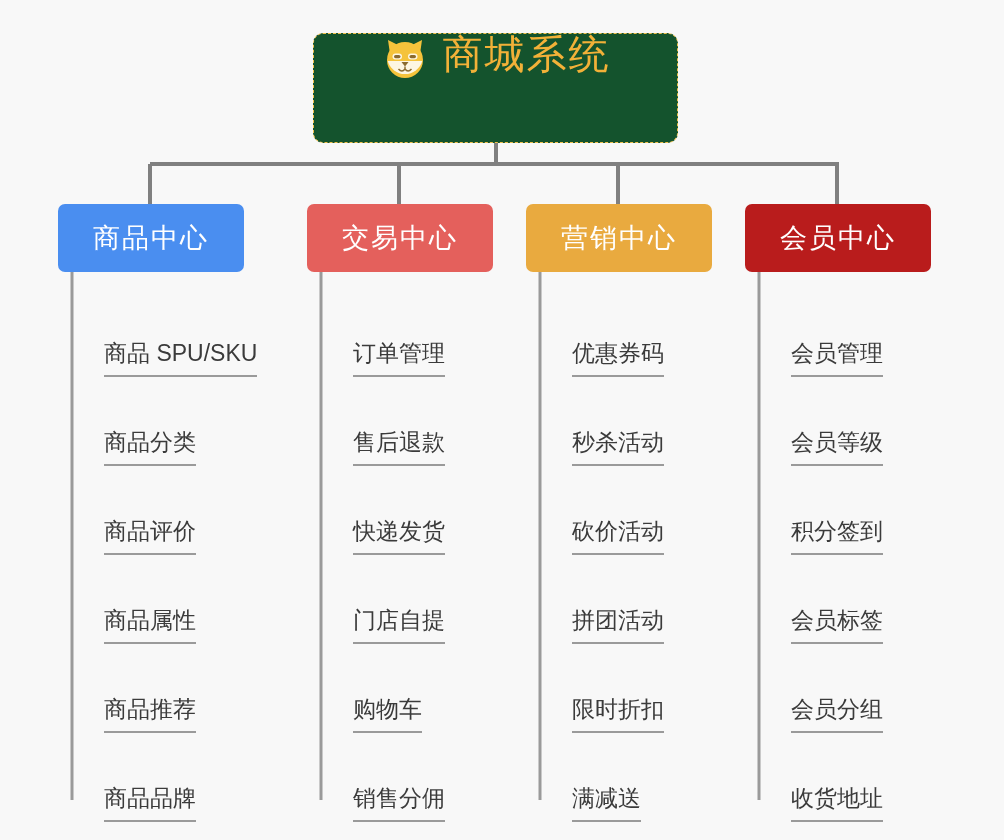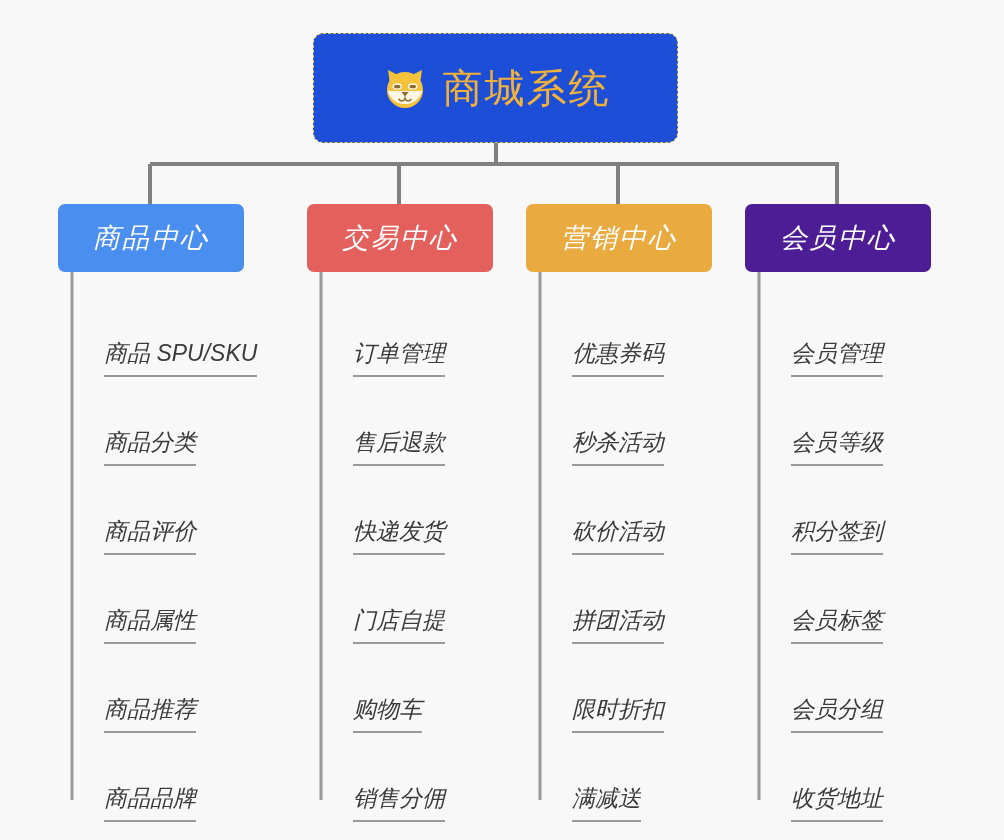--- a/index.html
+++ b/index.html
@@ -20,25 +20,25 @@
   }
 
   
   .root-node {
     position: absolute;
     left: 313px;
     top: 33px;
     width: 365px;
     height: 110px;
     box-sizing: border-box;
-    background: #1d4ed8;
+    background: #14532d;
     border: 1px dashed #f0c14b;
     border-radius: 10px;
     display: flex;
-    align-items: center;
+    align-items: flex-start;
     justify-content: center;
     gap: 14px;
   }
   .root-title {
     font-size: 40px;
     color: #f2b138;
     letter-spacing: 2px;
     line-height: 1;
     white-space: nowrap;
   }
@@ -55,21 +55,20 @@
     top: 0;
     width: 1004px;
     height: 840px;
     pointer-events: none;
   }
 
   
   .column {
     position: absolute;
     top: 204px;
-    font-style: italic;
   }
   .cat-header {
     box-sizing: border-box;
     height: 68px;
     border-radius: 7px;
     display: flex;
     align-items: center;
     justify-content: center;
     color: #ffffff;
     font-size: 27px;
@@ -230,21 +229,21 @@
       <div class="leaf-item">
           <span class="leaf-label">限时折扣</span>
         </div>
       <div class="leaf-item">
           <span class="leaf-label">满减送</span>
         </div>
     </div>
   </div>
 
   <div class="column col-3">
-    <div class="cat-header" style="background:#4c1d95;">
+    <div class="cat-header" style="background:#b91c1c;">
       <span>会员中心</span>
     </div>
     <div class="leaf-list">
       <div class="leaf-item">
           <span class="leaf-label">会员管理</span>
         </div>
       <div class="leaf-item">
           <span class="leaf-label">会员等级</span>
         </div>
       <div class="leaf-item">

